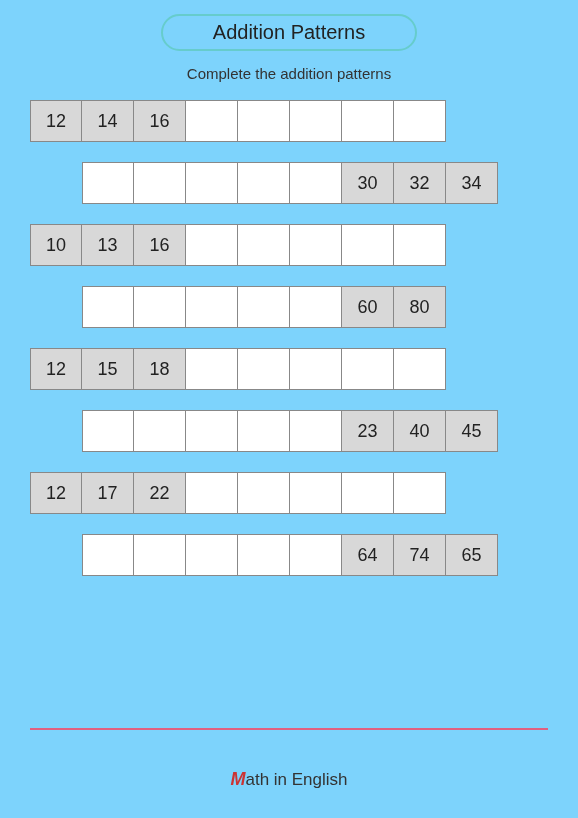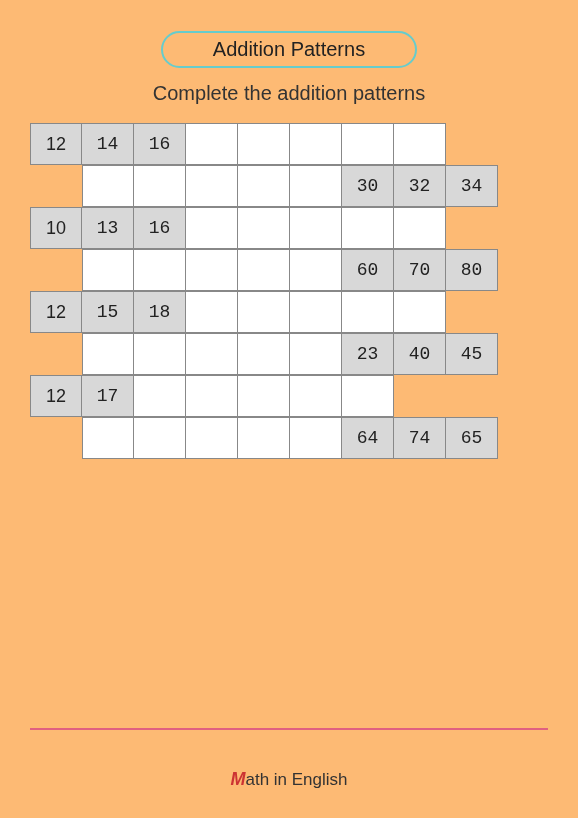--- a/index.html
+++ b/index.html
@@ -11,43 +11,43 @@
       font-size: 16px;
       color: #222;
       display: flex;
       flex-direction: column;
       align-items: center;
     }
 
     .page {
       width: 578px;
       min-height: 818px;
-      background: #fdba74;
+      background: #7dd3fc;
       display: flex;
       flex-direction: column;
       align-items: center;
-      padding: 27px 30px 20px 30px;
+      padding: 10px 30px 20px 30px;
     }
 
     .title-box {
       border: 2px solid #6cc;
       border-radius: 20px;
       padding: 5px 50px;
       margin-bottom: 14px;
       margin-top: 4px;
     }
 
     .title-text {
       font-size: 20px;
       font-weight: normal;
       color: #222;
     }
 
     .subtitle {
-      font-size: 20px;
+      font-size: 15px;
       color: #333;
       margin-bottom: 18px;
     }
 
     .pattern-row {
       display: flex;
       flex-direction: row;
       margin-bottom: 0;
     }
 
@@ -58,21 +58,20 @@
       display: flex;
       align-items: center;
       justify-content: center;
       font-size: 18px;
       background: #fff;
       margin: 0;
     }
 
     .cell + .cell {
       border-left: none;
-      font-family: Liberation Mono, monospace;
     }
 
     .cell.filled {
       background: #d8d8d8;
     }
 
     
     .indent {
       margin-left: 52px;
     }
@@ -106,21 +105,21 @@
 <body>
 
 <div class="page">
 
   <div class="title-box">
     <span class="title-text">Addition Patterns</span>
   </div>
 
   <div class="subtitle">Complete the addition patterns</div>
 
-  <div id="rows-container" style="width:100%; display:flex; flex-direction:column; align-items:flex-start; gap:0;">
+  <div id="rows-container" style="width:100%; display:flex; flex-direction:column; align-items:flex-start; gap:20px;">
   <div class="pattern-row">
         <div class="cell filled">12</div>
         <div class="cell filled">14</div>
         <div class="cell filled">16</div>
         <div class="cell"></div>
         <div class="cell"></div>
         <div class="cell"></div>
         <div class="cell"></div>
         <div class="cell"></div>
       </div>
@@ -144,21 +143,20 @@
         <div class="cell"></div>
         <div class="cell"></div>
       </div>
       <div class="pattern-row indent">
         <div class="cell"></div>
         <div class="cell"></div>
         <div class="cell"></div>
         <div class="cell"></div>
         <div class="cell"></div>
         <div class="cell filled">60</div>
-        <div class="cell filled">70</div>
         <div class="cell filled">80</div>
       </div>
       <div class="pattern-row">
         <div class="cell filled">12</div>
         <div class="cell filled">15</div>
         <div class="cell filled">18</div>
         <div class="cell"></div>
         <div class="cell"></div>
         <div class="cell"></div>
         <div class="cell"></div>
@@ -170,20 +168,21 @@
         <div class="cell"></div>
         <div class="cell"></div>
         <div class="cell"></div>
         <div class="cell filled">23</div>
         <div class="cell filled">40</div>
         <div class="cell filled">45</div>
       </div>
       <div class="pattern-row">
         <div class="cell filled">12</div>
         <div class="cell filled">17</div>
+        <div class="cell filled">22</div>
         <div class="cell"></div>
         <div class="cell"></div>
         <div class="cell"></div>
         <div class="cell"></div>
         <div class="cell"></div>
       </div>
       <div class="pattern-row indent">
         <div class="cell"></div>
         <div class="cell"></div>
         <div class="cell"></div>

